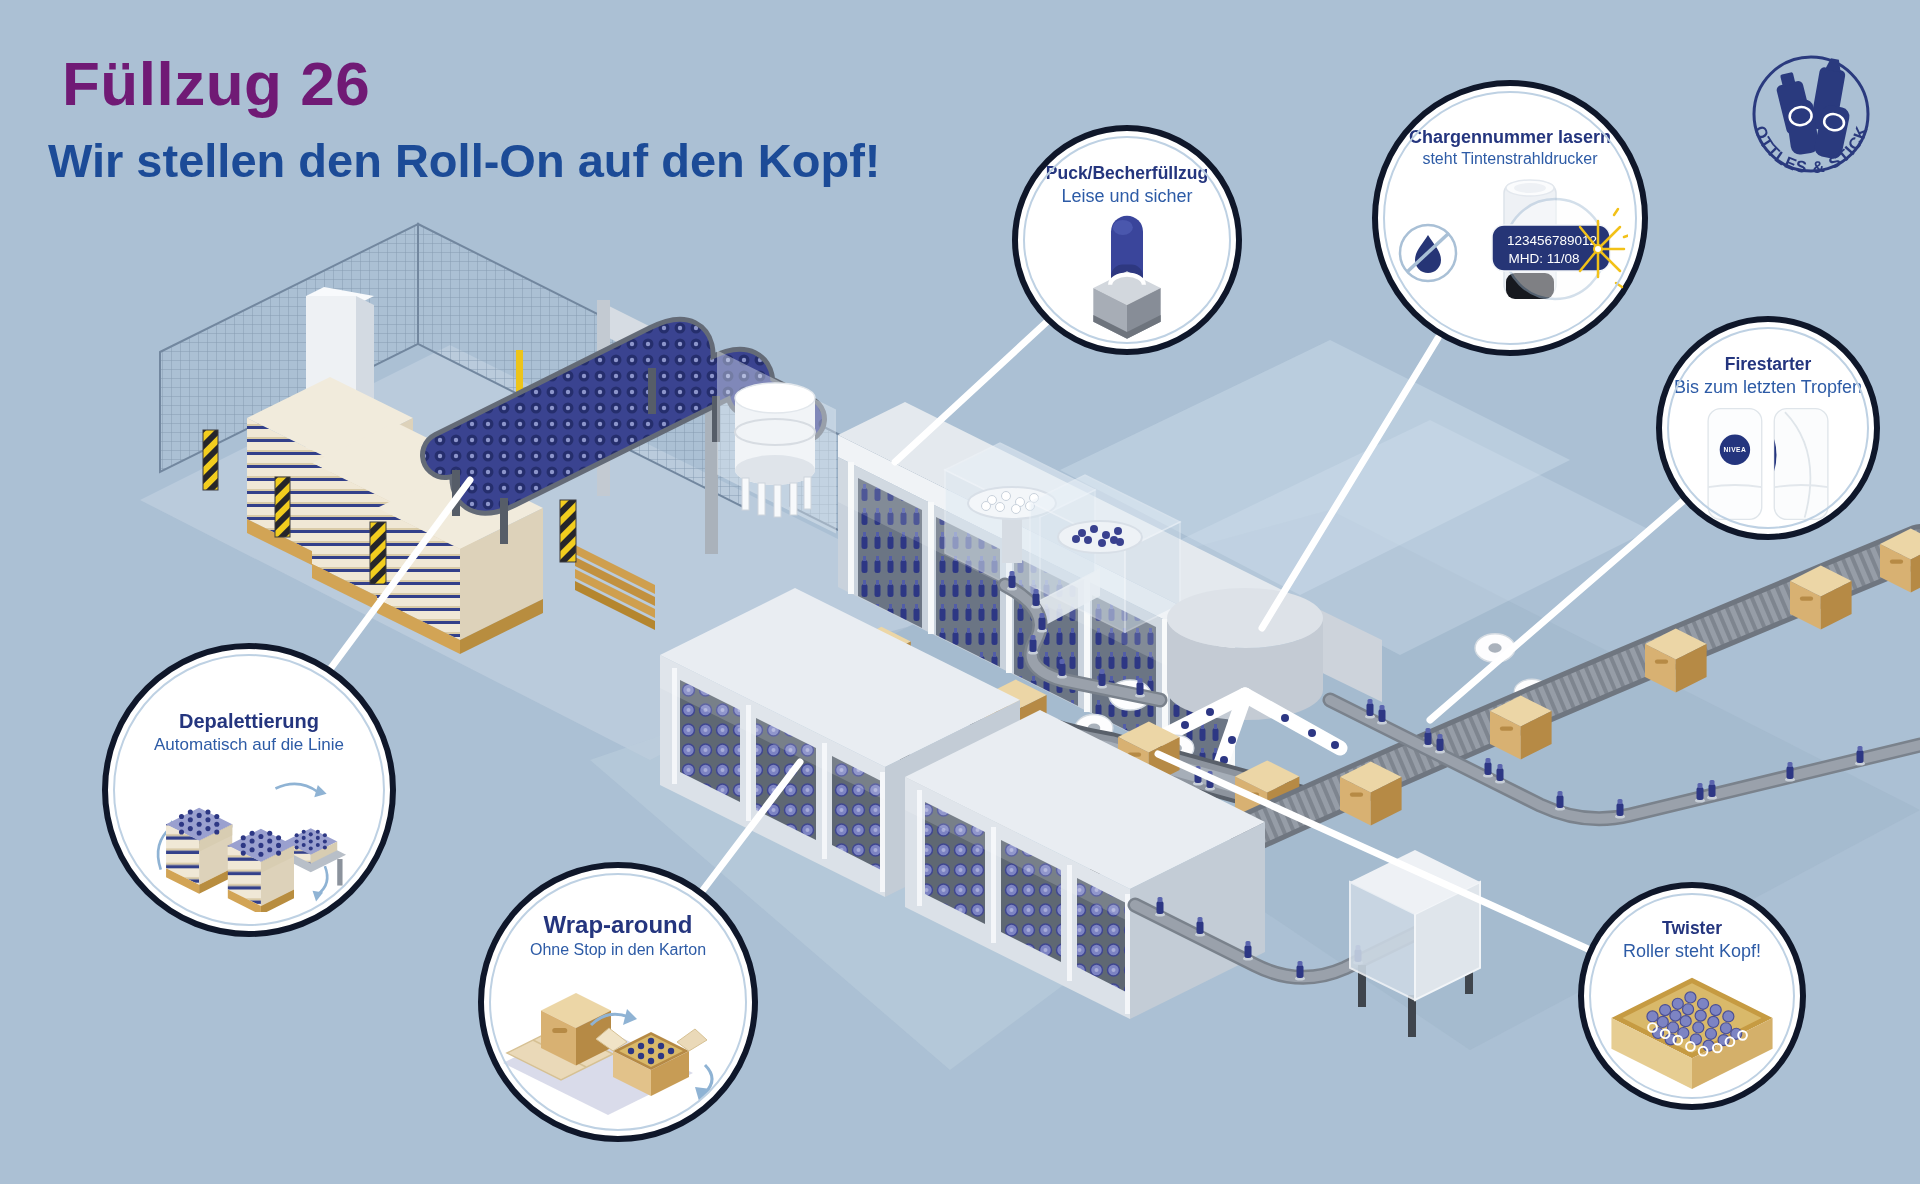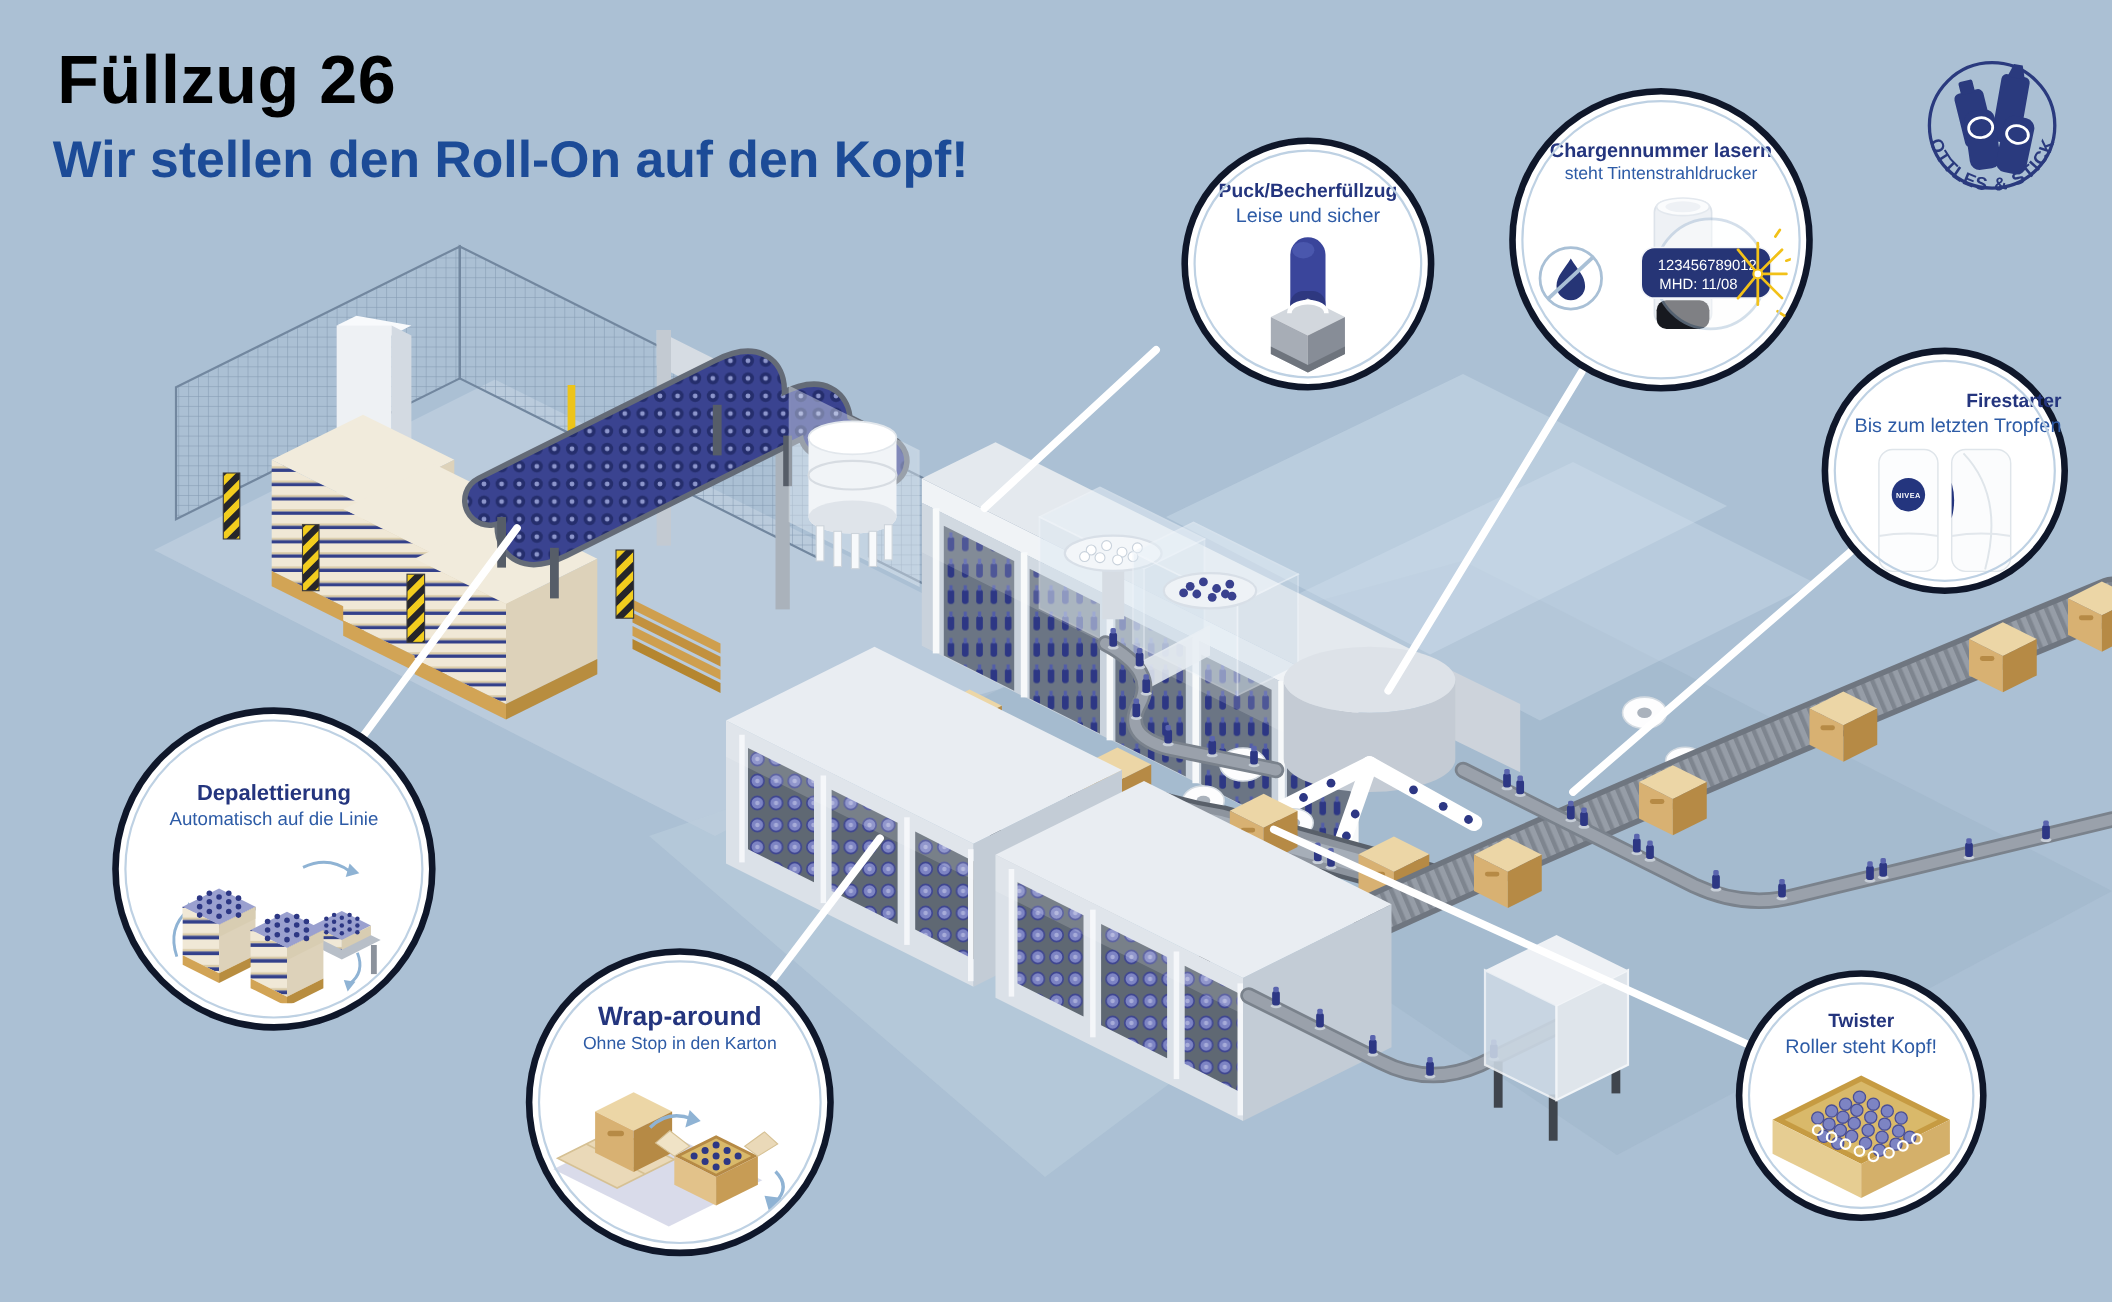--- a/index.html
+++ b/index.html
@@ -3,21 +3,21 @@
 <meta charset="utf-8">
 <style>
   html,body{margin:0;padding:0;}
   body{
     width:1920px;height:1184px;position:relative;overflow:hidden;
     background:#abc0d4;
     font-family:"Liberation Sans", sans-serif;
   }
   #scene{position:absolute;left:0;top:0;z-index:1;}
   .titles{position:absolute;left:48px;top:34px;z-index:6;}
-  .titles h1{margin:4px;font-size:62px;font-weight:bold;color:#000000;letter-spacing:0.5px;}
+  .titles h1{margin:14px;font-size:62px;font-weight:bold;color:#701a75;letter-spacing:0.5px;}
   .titles .subtitle{margin-top:8px;font-size:47px;font-weight:700;color:#1c4b97;}
   .bubble{
     position:absolute;background:#fff;border-radius:50%;
     border:6px solid #0f172a;box-sizing:border-box;text-align:center;z-index:5;
   }
   .bubble::before{
     content:"";position:absolute;inset:5px;border:2px solid #bed1e3;
     border-radius:50%;pointer-events:none;
   }
   .b-title{font-weight:bold;color:#24357e;font-size:17.5px;line-height:1.25;}
@@ -469,21 +469,21 @@
       <polygon points="148,104 188,84 230,105 190,125" fill="#b8bfc8"></polygon>
       <rect x="152" y="118" width="6" height="30" fill="#8b929c"></rect>
         <rect x="220" y="110" width="6" height="30" fill="#8b929c"></rect>
       <use href="#minilayer" x="160" y="104"></use>
     </g>
     <use href="#ministack" transform="translate(26,88) scale(1.25)"></use>
     <use href="#ministack" transform="translate(96,112) scale(1.25)"></use>
   </svg>
 </div>
 
-<div class="bubble" style="left:1074px;top:125px;width:230px;height:230px;padding-top:32px;">
+<div class="bubble" style="left:1012px;top:125px;width:230px;height:230px;padding-top:32px;">
   <div class="b-title">Puck/Becherfüllzug</div>
   <div class="b-sub">Leise und sicher</div>
   <svg class="b-icon" width="120" height="128" viewBox="0 0 120 152">
     <g>
       <rect x="41" y="2" width="38" height="94" rx="19" fill="#3a459b"></rect>
       <rect x="41" y="60" width="38" height="36" rx="14" fill="#2e3880"></rect>
       <ellipse cx="55" cy="16" rx="12" ry="9" fill="#4a57ad"></ellipse>
     </g>
     <g>
       <polygon points="20,88 60,68 100,88 60,108" fill="#d2d7dd"></polygon>
@@ -525,21 +525,21 @@
         <line x1="206" y1="74" x2="188" y2="52"></line>
       <line x1="206" y1="74" x2="188" y2="96"></line>
         <line x1="222" y1="40" x2="226" y2="34"></line>
       <line x1="232" y1="62" x2="238" y2="60"></line>
         <line x1="224" y1="108" x2="230" y2="112"></line>
     </g>
     <circle cx="206" cy="74" r="4" fill="#ffffff" stroke="#f2c118" stroke-width="2"></circle>
   </svg>
 </div>
 
-<div class="bubble" style="left:1656px;top:316px;width:224px;height:224px;padding-top:32px;text-align:right;">
+<div class="bubble" style="left:1656px;top:316px;width:224px;height:224px;padding-top:32px;">
   <div class="b-title">Firestarter</div>
   <div class="b-sub">Bis zum letzten Tropfen</div>
   <svg class="b-icon" width="160" height="118" viewBox="0 0 170 132">
     <g>
       <rect x="18" y="4" width="60" height="124" rx="14" fill="#fcfdfe" stroke="#dfe5ea" stroke-width="1.5"></rect>
       <path d="M 18 92 Q 48 87 78 92" stroke="#e2e7ec" stroke-width="2" fill="none"></path>
       <circle cx="48" cy="50" r="17" fill="#24357e"></circle>
       <text x="48" y="53" text-anchor="middle" font-size="7.5" font-weight="bold" fill="#ffffff" letter-spacing="0.5" font-family="Liberation Sans, sans-serif">NIVEA</text>
     </g>
     <g>

